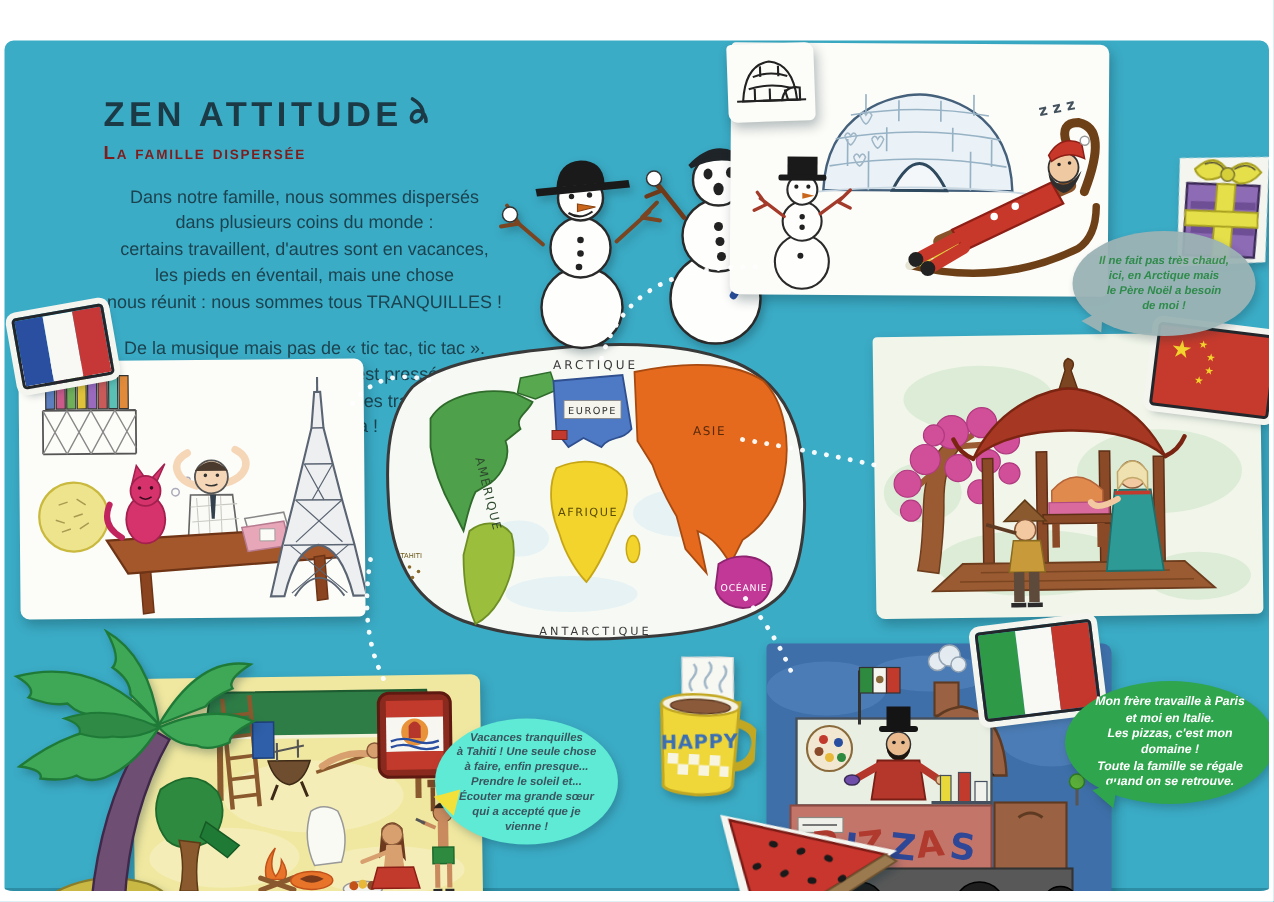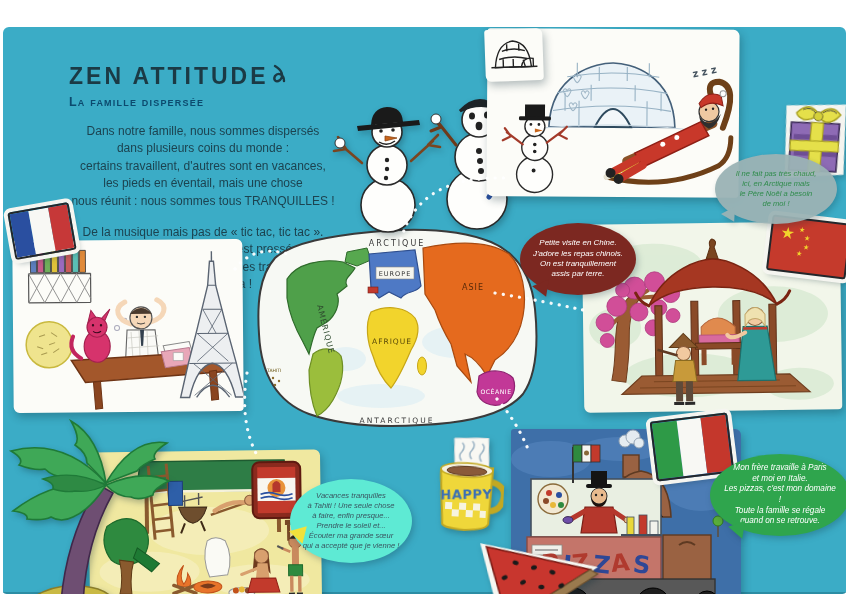--- a/index.html
+++ b/index.html
@@ -8,36 +8,36 @@
          font-family:"Liberation Sans",sans-serif;}
   .spread{position:absolute;left:0;top:0;right:0;bottom:0;background:#3BACC6;
           border:3px solid #fff;border-bottom-width:7px;border-radius:9px;overflow:hidden;margin-top:24px;}
   .bottom-line{position:absolute;left:0;right:0;bottom:0;height:2px;background:rgba(16,84,100,.35);}
 
   
   .intro{position:absolute;left:66px;top:36px;width:268px;color:#1C4350;}
   .title-row{display:flex;align-items:flex-start;gap:2px;}
   .page-title{font-size:23px;font-weight:bold;letter-spacing:3px;color:#1B3A45;}
   .page-subtitle{margin-top:5px;font-size:12.5px;font-weight:bold;letter-spacing:1.2px;
-                 font-variant:small-caps;color:#0c4a6e;}
+                 font-variant:small-caps;color:#7f1d1d;}
   .para{margin-top:14px;font-size:12px;line-height:1.45;white-space:pre-line;text-align:center;}
 
   
   .abs{position:absolute;}
   .paper{position:absolute;background:#FCFCF8;border-radius:3px 6px 4px 6px;
          box-shadow:2px 4px 8px rgba(10,40,50,.30);z-index:2;}
   .paper>svg{position:absolute;left:0;top:0;}
   .cutout{position:absolute;z-index:2;filter:drop-shadow(2px 3px 3px rgba(10,40,50,.30));}
   .flag{position:absolute;z-index:4;border:2px solid #23272B;border-radius:3px;
         box-shadow:0 0 0 4px #F5F5F0,2px 4px 6px rgba(10,40,50,.35);overflow:hidden;display:flex;}
   svg text{font-family:"DejaVu Sans",sans-serif;}
 
   
   .bubble{position:absolute;z-index:5;border-radius:50%;display:flex;align-items:center;
-          justify-content:center;text-align:center;font-style:italic;font-weight:normal;
+          justify-content:center;text-align:center;font-style:italic;font-weight:bold;
           padding:9px 12px;line-height:1.3;white-space:pre-line;
           filter:drop-shadow(2px 3px 3px rgba(10,40,50,.25));}
   .bubble::after{content:"";position:absolute;width:0;height:0;}
   .bubble-paris{background:#29A8DC;color:#fff;font-size:8.5px;}
   .bubble-paris::after{left:58%;bottom:-12px;border:10px solid transparent;
           border-top:16px solid #29A8DC;transform:rotate(18deg);}
   .bubble-arctic{background:#9BB3B5;color:#2F8A45;font-size:7.6px;opacity:.95;}
   .bubble-arctic::after{left:10px;bottom:-6px;border:8px solid transparent;
           border-top:13px solid #9BB3B5;transform:rotate(-28deg);}
   .bubble-china{background:#7C2821;color:#fff;font-size:8px;}
@@ -660,26 +660,20 @@
   </div>
 
 
   <div class="bubble bubble-arctic" style="left:712px;top:127px;width:122px;height:70px;">
     <span>Il ne fait pas très chaud,
 ici, en Arctique mais
 le Père Noël a besoin
 de moi !</span>
   </div>
 
-  <div class="bubble bubble-china" style="left:517px;top:196px;width:116px;height:72px;">
-    <span>Petite visite en Chine.
-J'adore les repas chinois.
-On est tranquillement
-assis par terre.</span>
-  </div>
 
   <div class="bubble bubble-tahiti" style="left:287px;top:452px;width:122px;height:84px;">
     <span>Vacances tranquilles
 à Tahiti ! Une seule chose
 à faire, enfin presque...
 Prendre le soleil et...
 Écouter ma grande sœur
 qui a accepté que je vienne !</span>
   </div>
 

